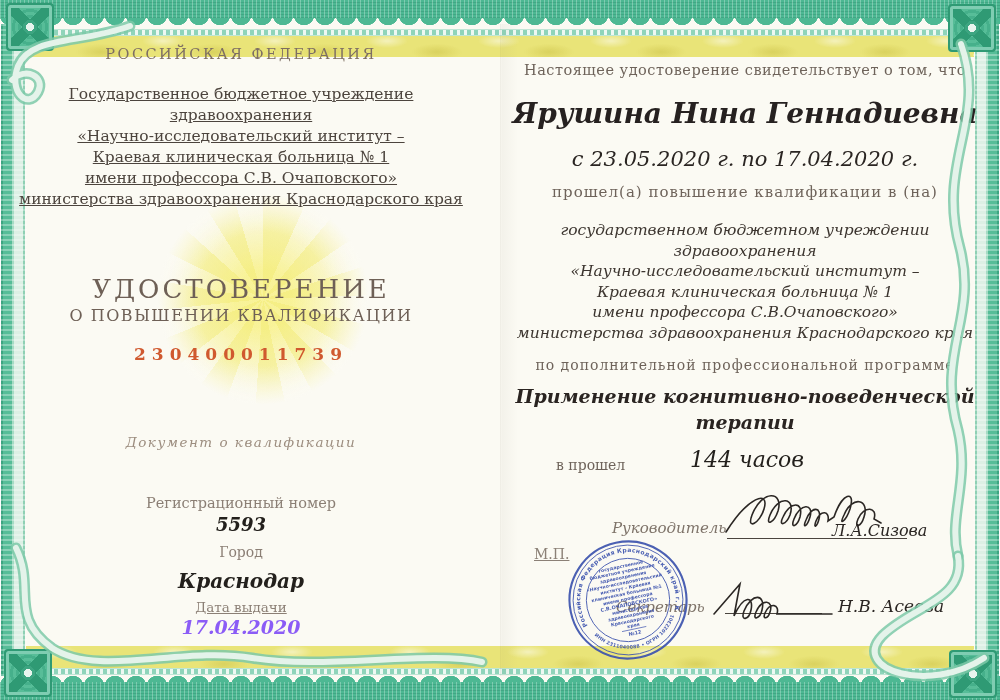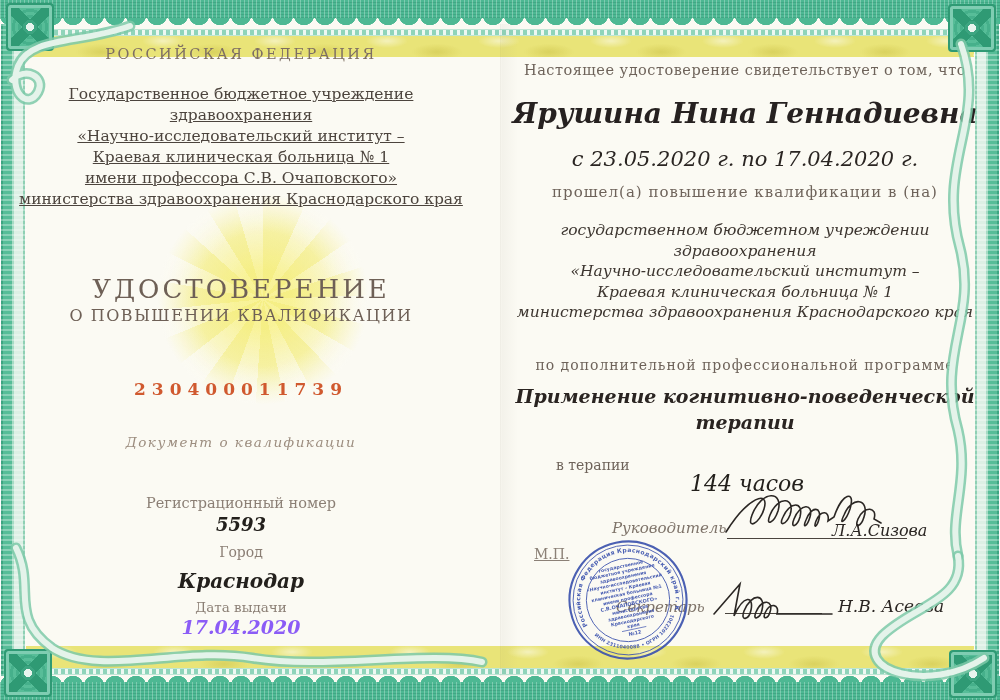--- a/index.html
+++ b/index.html
@@ -74,40 +74,40 @@
       radial-gradient(circle, rgba(251,250,243,0) 42%, #fbfaf3 66%),
       repeating-conic-gradient(from 8deg, rgba(242,235,120,.50) 0 16deg, rgba(250,247,190,.12) 16deg 32deg),
       radial-gradient(circle, rgba(247,240,130,.85) 0 18%, rgba(247,240,140,.45) 40%, rgba(247,240,140,0) 62%);}
 
   
   .lp{left:16px;width:450px;}
   #country{top:46px;font-size:14.5px;letter-spacing:2.5px;color:#7d6e63;}
   #issuer{top:84px;font-size:15.5px;line-height:21px;color:#4c443d;text-decoration:underline;}
   #doc-title{top:274px;font-size:26px;letter-spacing:3px;color:#6e6056;}
   #doc-subtitle{top:306px;font-size:16px;letter-spacing:1.5px;color:#6e6056;}
-  #blank-number{top:344px;font-size:17px;letter-spacing:6px;color:#d0592f;margin-top:35px;}
+  #blank-number{top:344px;font-size:17px;letter-spacing:6px;color:#d0592f;}
   #doc-kind{top:398px;font-size:13.5px;letter-spacing:1.5px;color:#9c8d7f;margin-top:36px;}
   #reg-label{top:495px;font-size:14.5px;color:#8b7f75;}
   #reg-number{top:514px;font-size:18px;color:#23201c;}
   #city-label{top:544px;font-size:14px;color:#8b7f75;}
   #city{top:569px;font-size:20px;color:#23201c;}
-  #date-label{top:599px;font-size:13.5px;color:#8b7f75;}
+  #date-label{top:599px;font-size:13.5px;color:#8b7f75;text-decoration:underline;}
   #issue-date{top:616px;font-size:19px;color:#8b5cf6;}
 
   
   .rp{left:505px;width:480px;}
   #intro{top:62px;font-size:14.5px;letter-spacing:.5px;color:#6e635a;}
   #holder{top:97px;font-size:28px;color:#262120;}
   #period{top:147px;font-size:21px;color:#2a2522;}
   #completed{top:183px;font-size:15px;letter-spacing:1px;color:#6e635a;}
   #institution{top:220px;font-size:15.5px;line-height:20.5px;color:#3c352f;}
   #program-label{top:357px;font-size:14px;letter-spacing:1px;color:#6e635a;}
   #program{top:383px;font-size:19px;line-height:26px;color:#2a2421;}
   #volume-label{left:556px;top:457px;font-size:14px;color:#6e635a;}
-  #volume-value{left:690px;top:447px;font-size:22px;color:#23201c;margin-top:24px;}
+  #volume-value{left:690px;top:447px;font-size:22px;color:#23201c;}
   #head-label{left:612px;top:519px;font-size:15px;color:#7e7369;}
   #head-line{left:727px;top:521px;width:180px;height:17px;border-bottom:1px solid #4a443e;}
   #head-name{left:832px;top:521px;font-size:16px;color:#2a2522;z-index:4;}
   #mp{left:534px;top:546px;font-size:14px;color:#8b8076;text-decoration:underline;}
   #secretary-label{left:616px;top:598px;font-size:15px;color:#7e7369;z-index:1;}
   #sec-line{left:725px;top:596px;width:97px;height:17px;border-bottom:1px solid #4a443e;}
   #sec-name{left:838px;top:596px;font-size:17px;color:#2a2522;}
   #sig-head{left:718px;top:487px;z-index:3;}
   #sig-sec{left:710px;top:580px;z-index:3;}
   #stamp{left:566px;top:538px;width:124px;height:124px;z-index:2;
@@ -170,27 +170,28 @@
 <div id="issue-date" class="abs lp ctr b it">17.04.2020</div>
 
 <div id="intro" class="abs rp ctr">Настоящее удостоверение свидетельствует о том, что</div>
 <div id="holder" class="abs rp ctr b it">Ярушина Нина Геннадиевна</div>
 <div id="period" class="abs rp ctr it">с 23.05.2020 г. по 17.04.2020 г.</div>
 <div id="completed" class="abs rp ctr">прошел(а) повышение квалификации в (на)</div>
 <div id="institution" class="abs rp ctr it">
   <div>государственном бюджетном учреждении здравоохранения</div>
   <div>«Научно-исследовательский институт –</div>
   <div>Краевая клиническая больница № 1</div>
+  <div>имени профессора С.В.Очаповского»</div>
   <div>министерства здравоохранения Краснодарского края</div>
 </div>
 <div id="program-label" class="abs rp ctr">по дополнительной профессиональной программе</div>
 <div id="program" class="abs rp ctr b it">
   <div>Применение когнитивно-поведенческой терапии</div>
 </div>
-<div id="volume-label" class="abs">в терапии</div>
+<div id="volume-label" class="abs">в прошел</div>
 <div id="volume-value" class="abs it">144 часов</div>
 
 <div id="head-label" class="abs it">Руководитель</div>
 <div id="head-line" class="abs"></div>
 <div id="head-name" class="abs it">Л.А.Сизова</div>
 <div id="mp" class="abs">М.П.</div>
 <div id="secretary-label" class="abs it">Секретарь</div>
 <div id="sec-line" class="abs"></div>
 <div id="sec-name" class="abs it">Н.В. Асеева</div>
 

